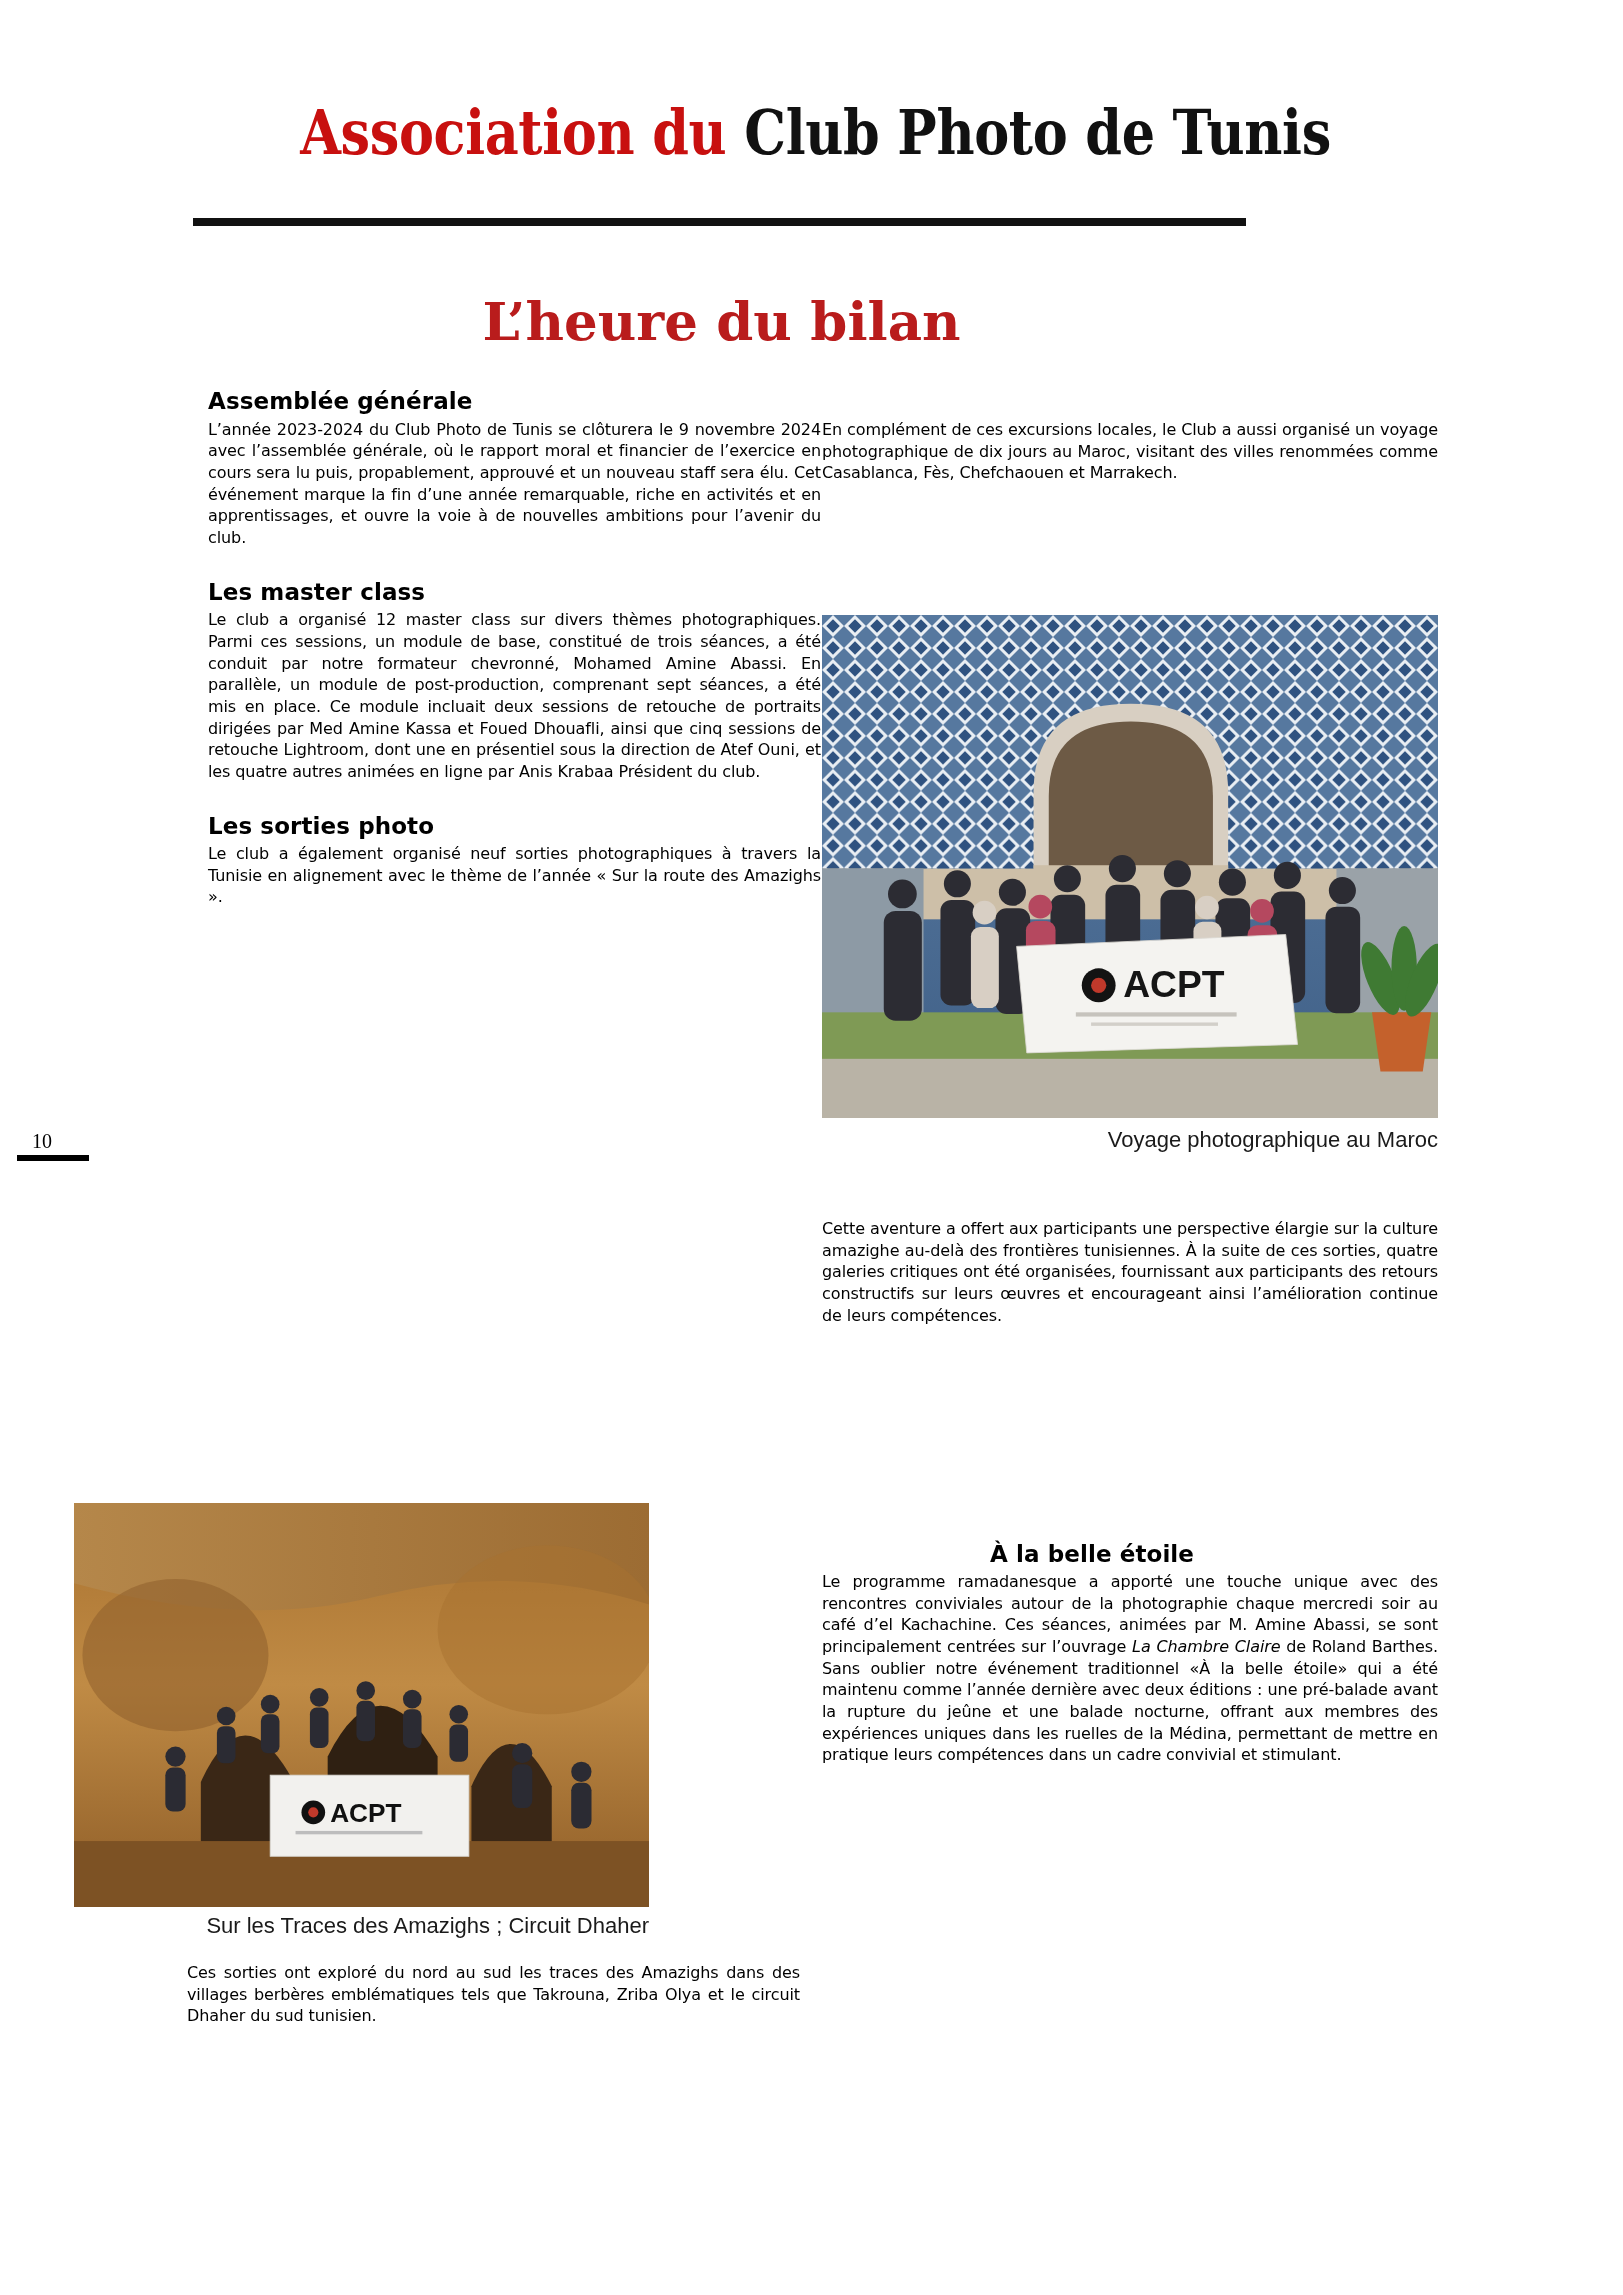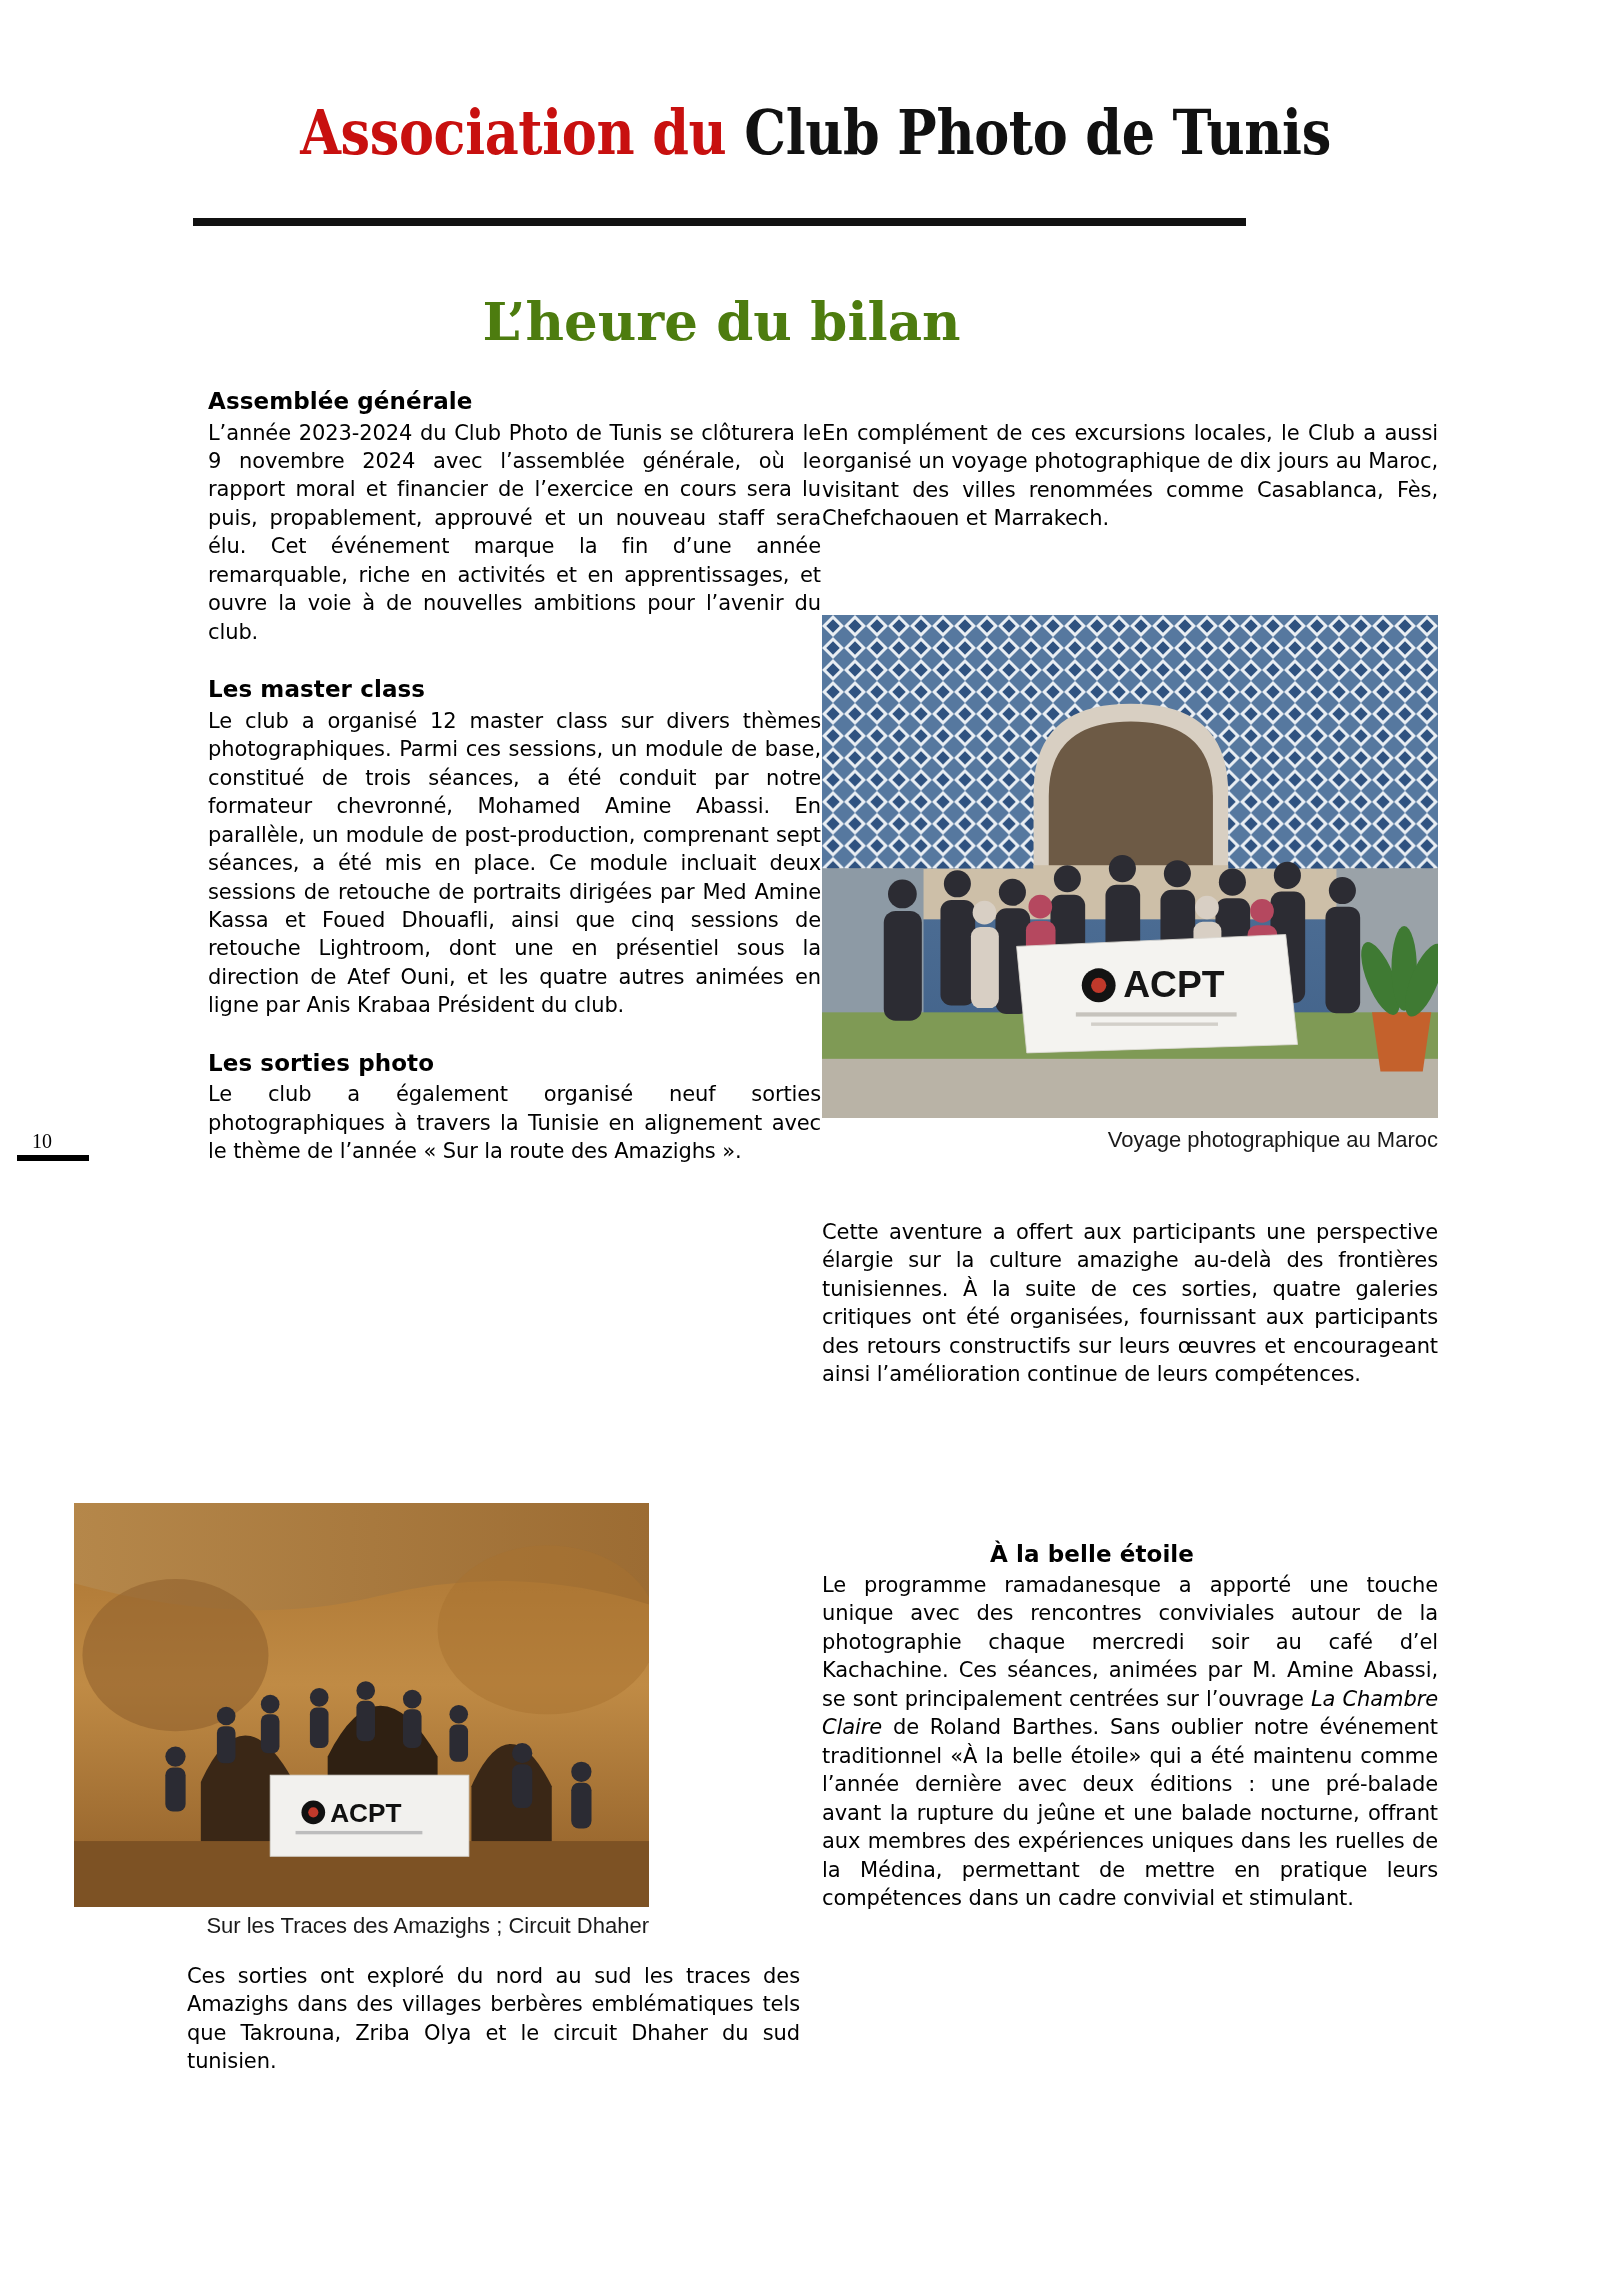--- a/index.html
+++ b/index.html
@@ -44,39 +44,39 @@
   }
 
   
   .article-title {
     position:absolute; left:193px; top:254px; width:1057px;
     text-align:center;
     font-family:"DejaVu Serif", "Liberation Serif", serif;
     font-weight:700;
     font-size:53px;
     letter-spacing:0px;
-    color:#4d7c0f;
+    color:#b91c1c;
   }
 
   
   .col {
     position:absolute; top:387px;
     font-family:"DejaVu Sans", sans-serif;
   }
   .col-left  { left:187px; width:613px;margin-left:21px; }
 
   .sec-head {
     font-size:23px;
     font-weight:700;
     line-height:1.3;
     margin:0 0 1.7px 0;
     letter-spacing:0.1px;
   }
   .para {
-    font-size:21px;
+    font-size:16px;
     line-height:1.355;
     text-align:justify;
     text-justify:inter-word;
     margin:0;
     letter-spacing:-0.1px;
     word-spacing:0px;
     hyphens:none;
   }
   .para + .sec-head { margin-top:29px; }
 

